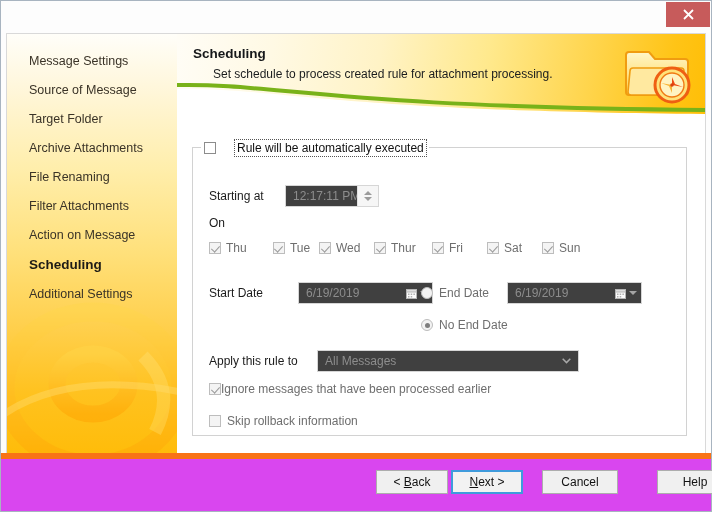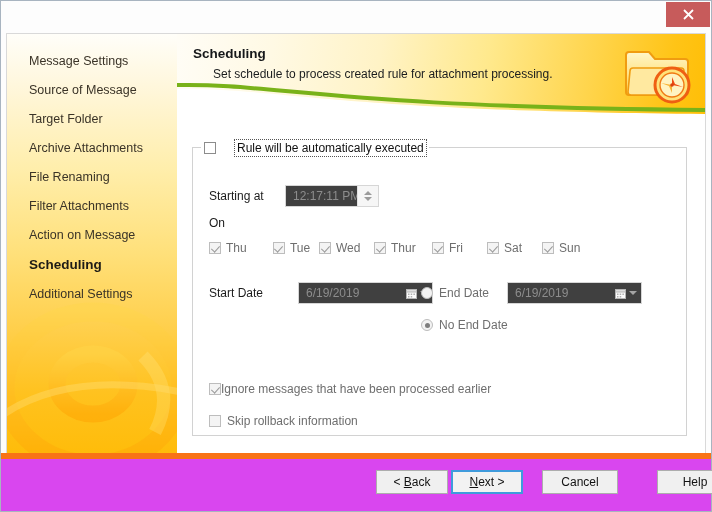--- a/index.html
+++ b/index.html
@@ -307,20 +307,31 @@
                   <span class="dd-ar"></span>
                 </span>
               </span>
             </div>
 
             <div class="row" style="left:228px;top:170px;">
               <span class="radio sel"></span>
               <span class="lbl dim" style="margin-left:6px;">No End Date</span>
             </div>
 
+            <div class="row" style="left:16px;top:202px;">
+              <span class="lbl" style="width:104px;">Apply this rule to</span>
+              <span class="field combo" style="width:262px;height:22px;margin-left:4px;">
+                <span class="val">All Messages</span>
+                <span class="dd-chev">
+                  <svg class="chev" viewBox="0 0 9 6">
+                      <path d="M0.7 0.8 L4.5 4.6 L8.3 0.8" fill="none" stroke="#a8a8a8" stroke-width="1.5"></path>
+                    </svg>
+                </span>
+              </span>
+            </div>
 
             <div class="row" style="left:16px;top:234px;">
               <span class="cb checked disabled"></span>
               <span class="lbl dim" style="">Ignore messages that have been processed earlier</span>
             </div>
 
             <div class="row" style="left:16px;top:266px;">
               <span class="cb disabled"></span>
               <span class="lbl dim" style="margin-left:6px;">Skip rollback information</span>
             </div>

